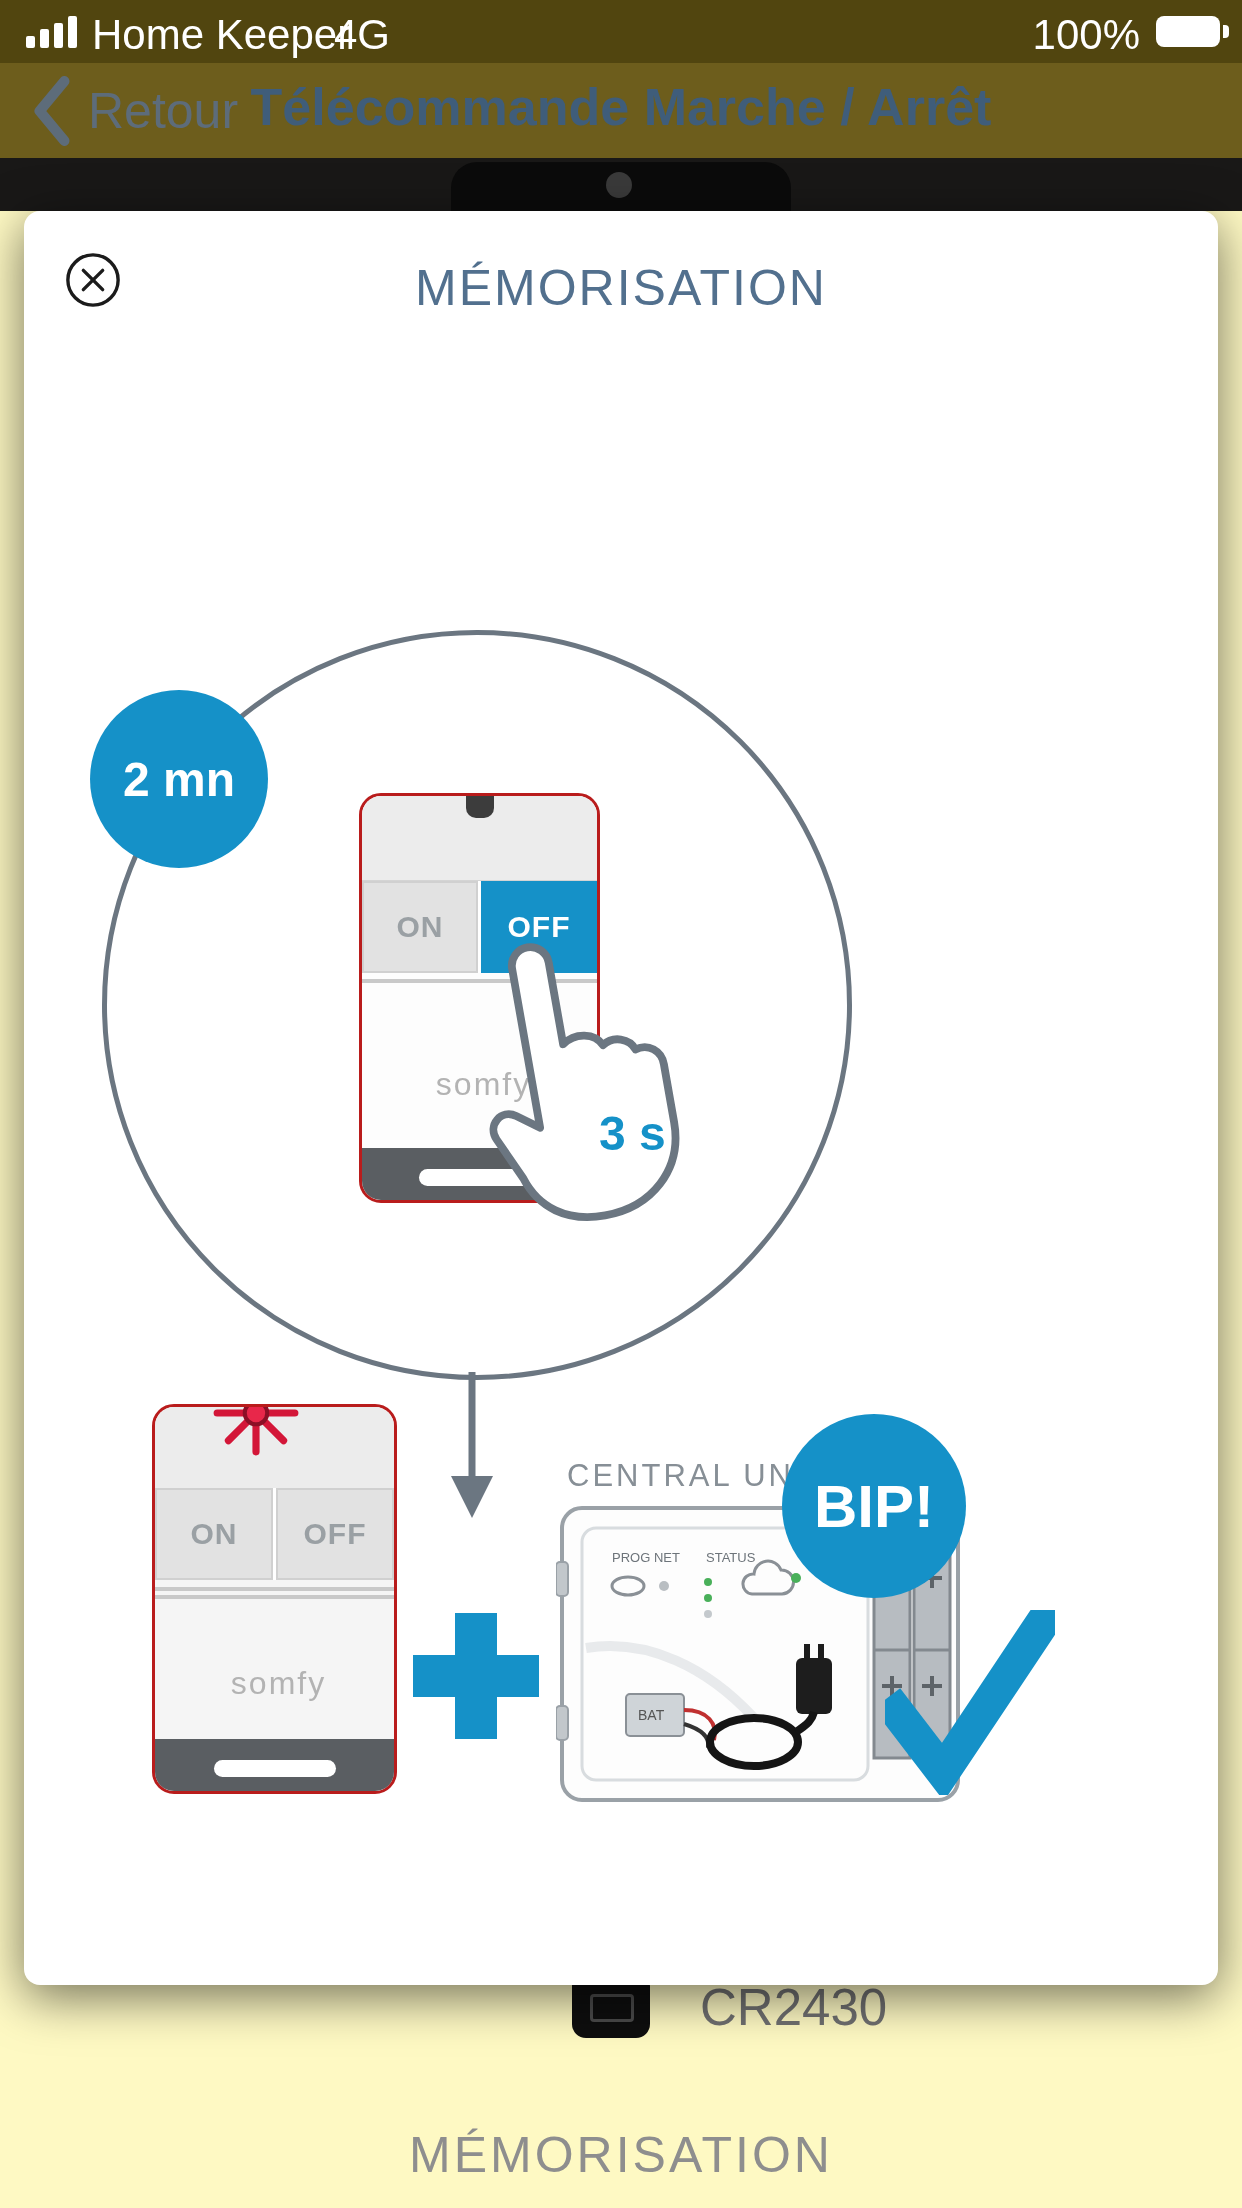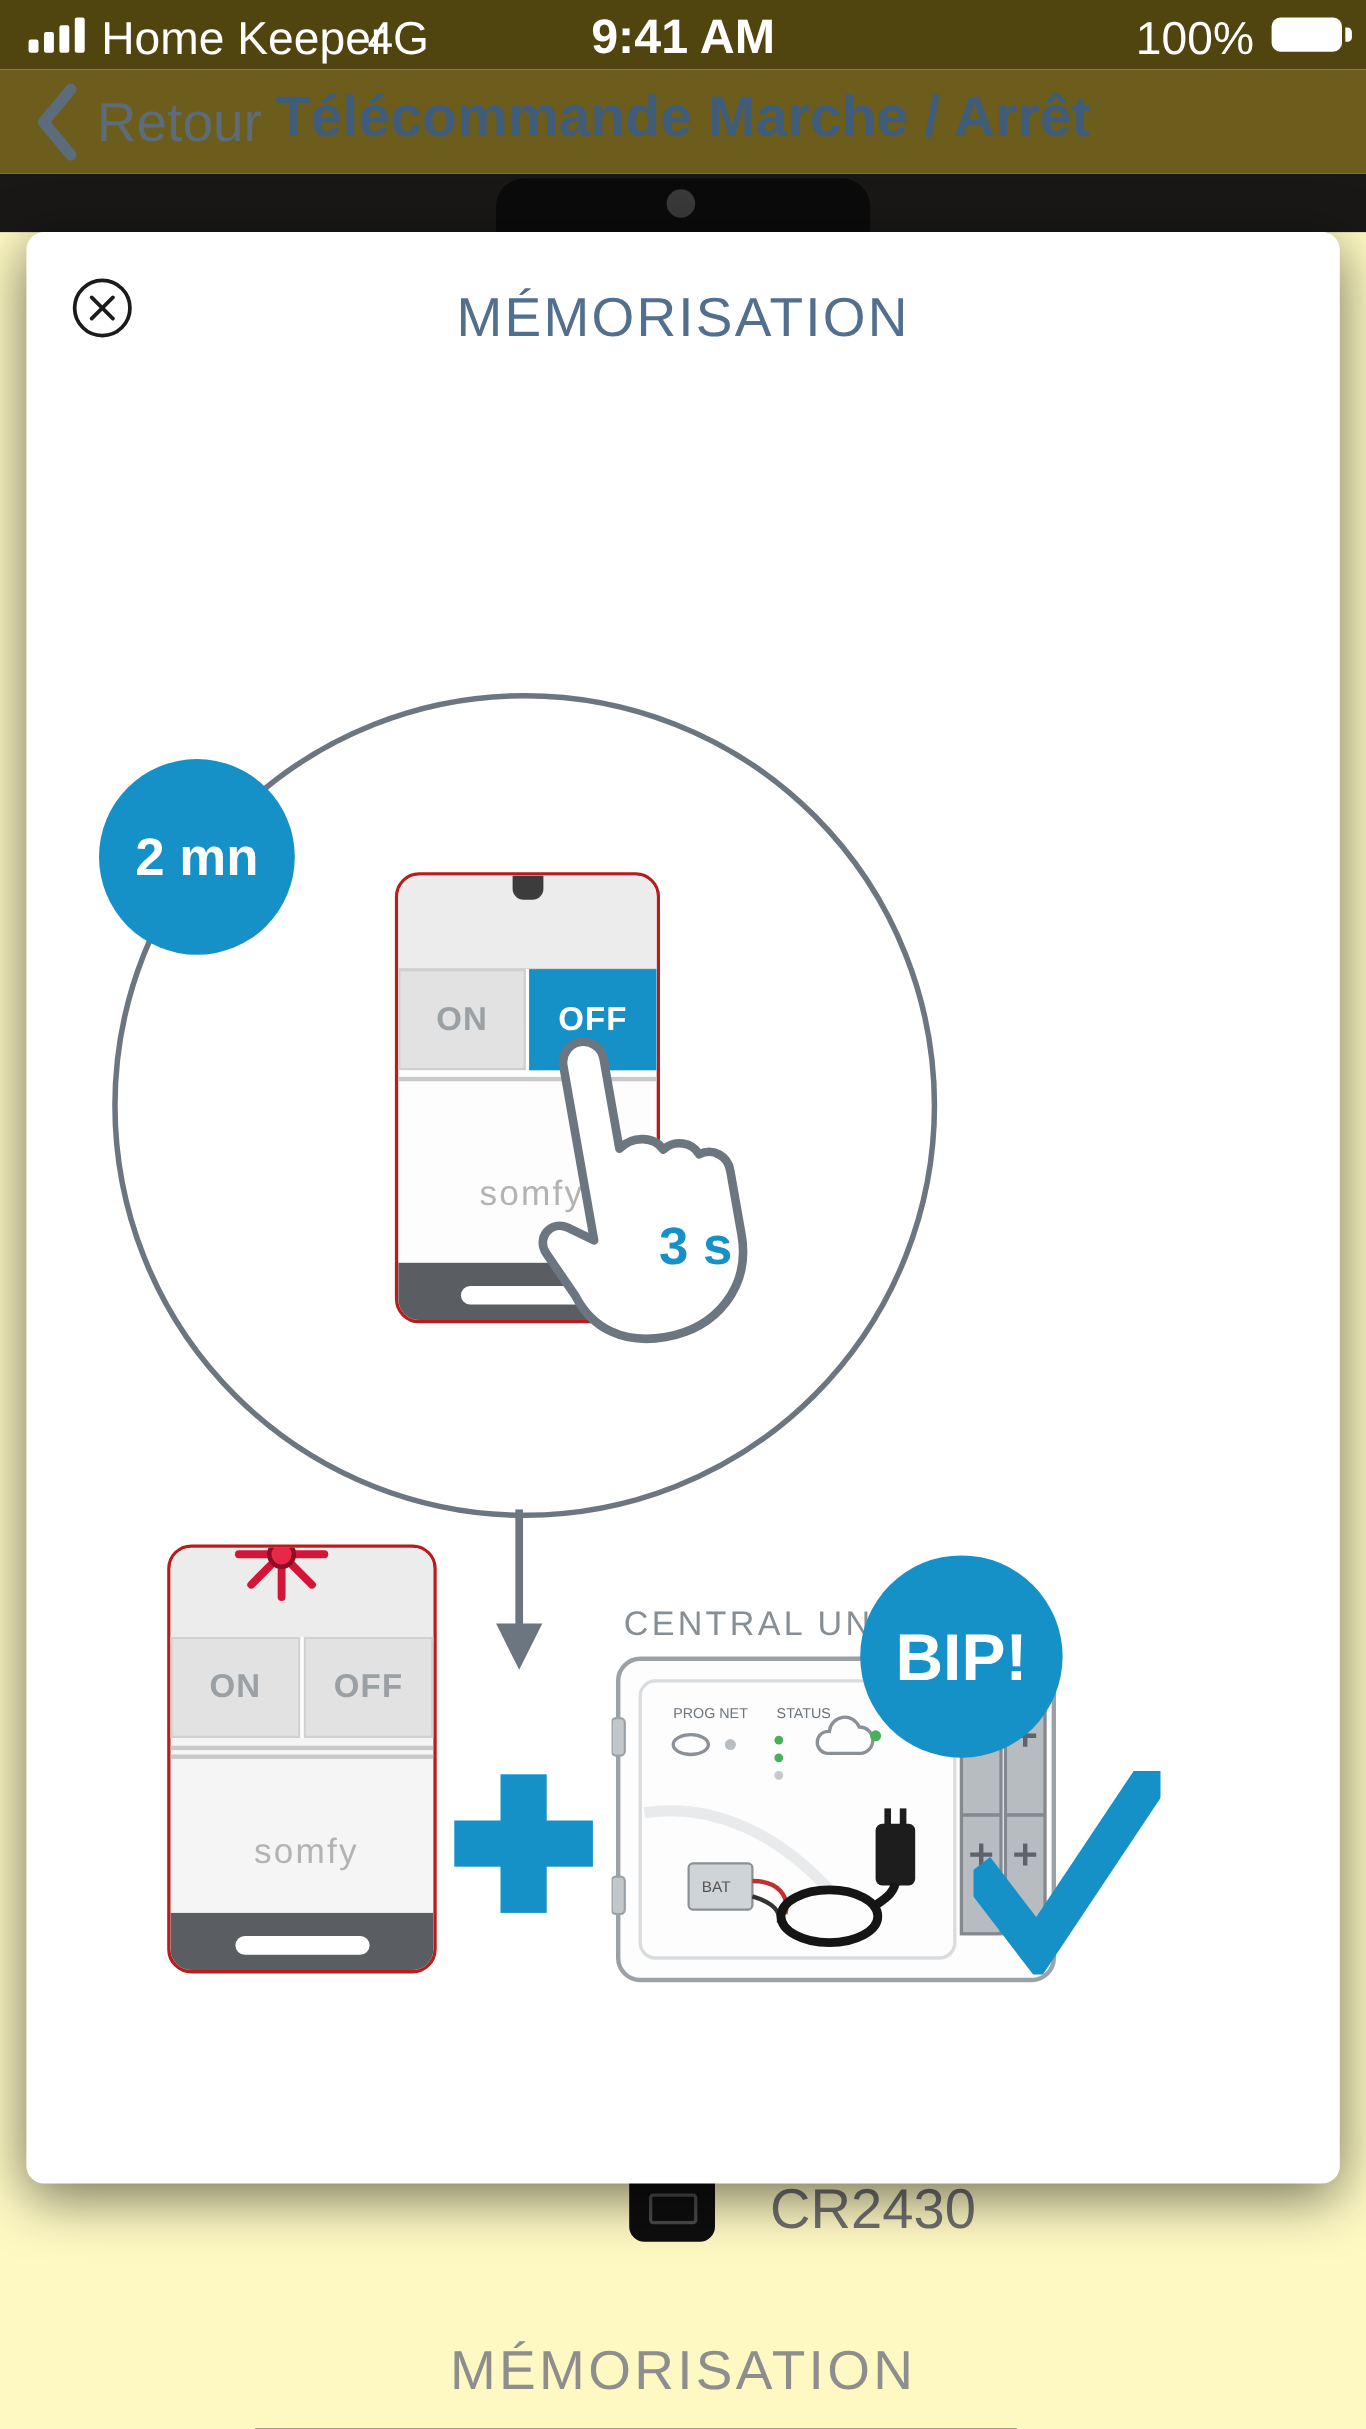--- a/index.html
+++ b/index.html
@@ -98,21 +98,20 @@
 
   <div id="status-bar" class="abs">
     <div id="signal-icon" class="abs">
       <i style="height:12px"></i>
         <i style="height:19px"></i>
         <i style="height:25px"></i>
         <i style="height:32px"></i>
     </div>
     <div id="carrier" class="abs">Home Keeper</div>
     <div id="network" class="abs">4G</div>
-    <div id="clock" class="abs">9:41 AM</div>
     <div id="battery-percent" class="abs">100%</div>
     <div id="battery-icon" class="abs"></div>
   </div>
 
   <div id="nav-bar" class="abs">
     <div id="back-button" class="abs">
       <svg width="44" height="72" viewBox="0 0 40 70">
         <polyline points="32,6 8,35 32,64" fill="none" stroke="#5d6c7a" stroke-width="10" stroke-linecap="round" stroke-linejoin="round"></polyline>
       </svg>
       <span id="back-label">Retour</span>

